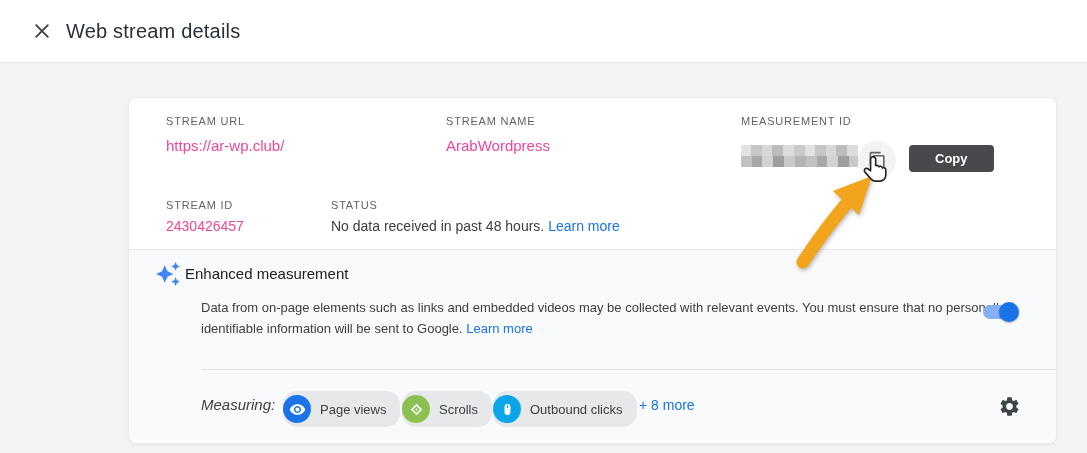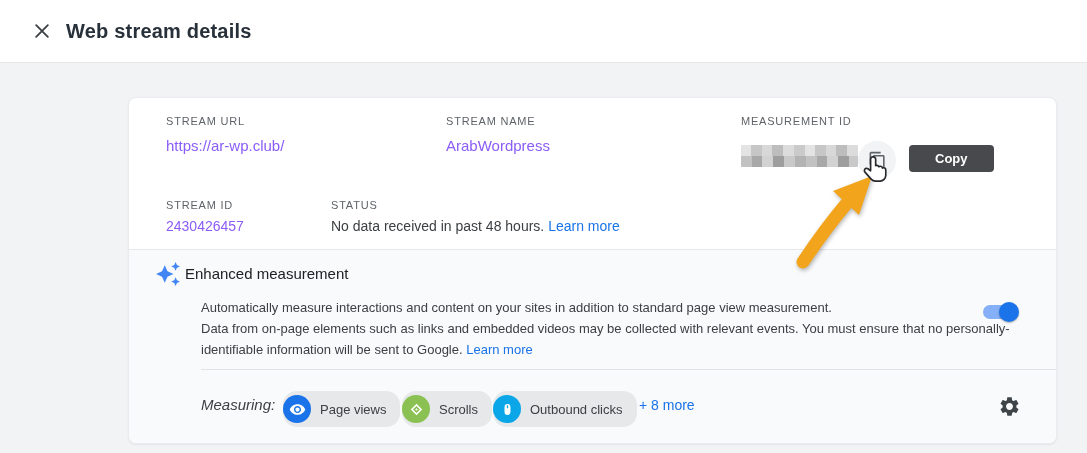--- a/index.html
+++ b/index.html
@@ -4,30 +4,30 @@
 <style>
   * { margin:0; padding:0; box-sizing:border-box; }
   html,body { background:#fff; }
   body { font-family:"Liberation Sans", sans-serif; }
   .page { position:relative; width:1087px; height:453px; background:#f1f3f4; overflow:hidden; }
 
   
   .appbar { position:absolute; left:0; top:0; width:1087px; height:63px; background:#fff;
             border-bottom:1px solid #e4e6e8; display:flex; align-items:center; z-index:2; }
   .close-btn { width:24px; height:24px; margin-left:30px; cursor:pointer; display:flex; align-items:center; justify-content:center; }
-  .appbar-title { margin-left:12px; font-size:20px; font-weight:700; color:#28313a; letter-spacing:.2px; }
+  .appbar-title { margin-left:12px; font-size:20px; font-weight:400; color:#28313a; letter-spacing:.2px; }
 
   
   .card { position:absolute; left:128px; top:97px; width:929px; height:347px; background:#fff;
           border-radius:8px; border:1px solid #e9ebee; box-shadow:0 1px 2px rgba(60,64,67,.08); }
   .card-lower { position:absolute; left:0; top:151px; right:0; bottom:0; background:#f9fafb;
                 border-radius:0 0 8px 8px; }
 
   .field-label { position:absolute; font-size:11px; color:#5f6368; letter-spacing:.8px; font-weight:400; }
-  .field-value { position:absolute; font-size:15px; color:#8b5cf6; }
+  .field-value { position:absolute; font-size:15px; color:#ec4899; }
 
   .divider-full { position:absolute; left:0; right:0; top:151px; height:1px; background:#e6e8ea; }
   .divider-inset { position:absolute; left:72px; right:0; top:271px; height:1px; background:#e1e3e6; }
 
   
   .redacted { position:absolute; left:612px; top:47px; width:117px; height:22px; overflow:hidden; border-radius:1px; }
   .redact-row1 { height:11px;
     background:repeating-linear-gradient(90deg,#e3e3e3 0 10px,#c6c6c6 10px 21px,#d8d8d8 21px 31px,#bdbdbd 31px 42px,#dcdcdc 42px 53px,#cacaca 53px 64px); }
   .redact-row2 { height:11px;
     background:repeating-linear-gradient(90deg,#c2c2c2 0 11px,#a8a8a8 11px 21px,#d2d2d2 21px 32px,#9e9e9e 32px 43px,#c9c9c9 43px 54px,#b3b3b3 54px 65px); }
@@ -111,21 +111,20 @@
 
     <div class="divider-full"></div>
 
     <div class="sparkle">
       <svg width="26" height="26" viewBox="0 0 24 24" fill="#4285f4">
         <path d="M19 9l1.25-2.75L23 5l-2.75-1.25L19 1l-1.25 2.75L15 5l2.75 1.25L19 9zm-7.5.5L9 4 6.5 9.5 1 12l5.5 2.5L9 20l2.5-5.5L17 12l-5.5-2.5zM19 15l-1.25 2.75L15 19l2.75 1.25L19 23l1.25-2.75L23 19l-2.75-1.25L19 15z"></path>
       </svg>
     </div>
     <div class="enh-title">Enhanced measurement</div>
     <div class="enh-desc">
-      <div>Automatically measure interactions and content on your sites in addition to standard page view measurement.</div>
       <div>
         <span>Data from on-page elements such as links and embedded videos may be collected with relevant events. You must ensure that no personally-identifiable information will be sent to Google.</span>
         <a class="link">Learn more</a>
       </div>
     </div>
     <div class="toggle">
       <div class="track"></div>
       <div class="knob"></div>
     </div>
 

